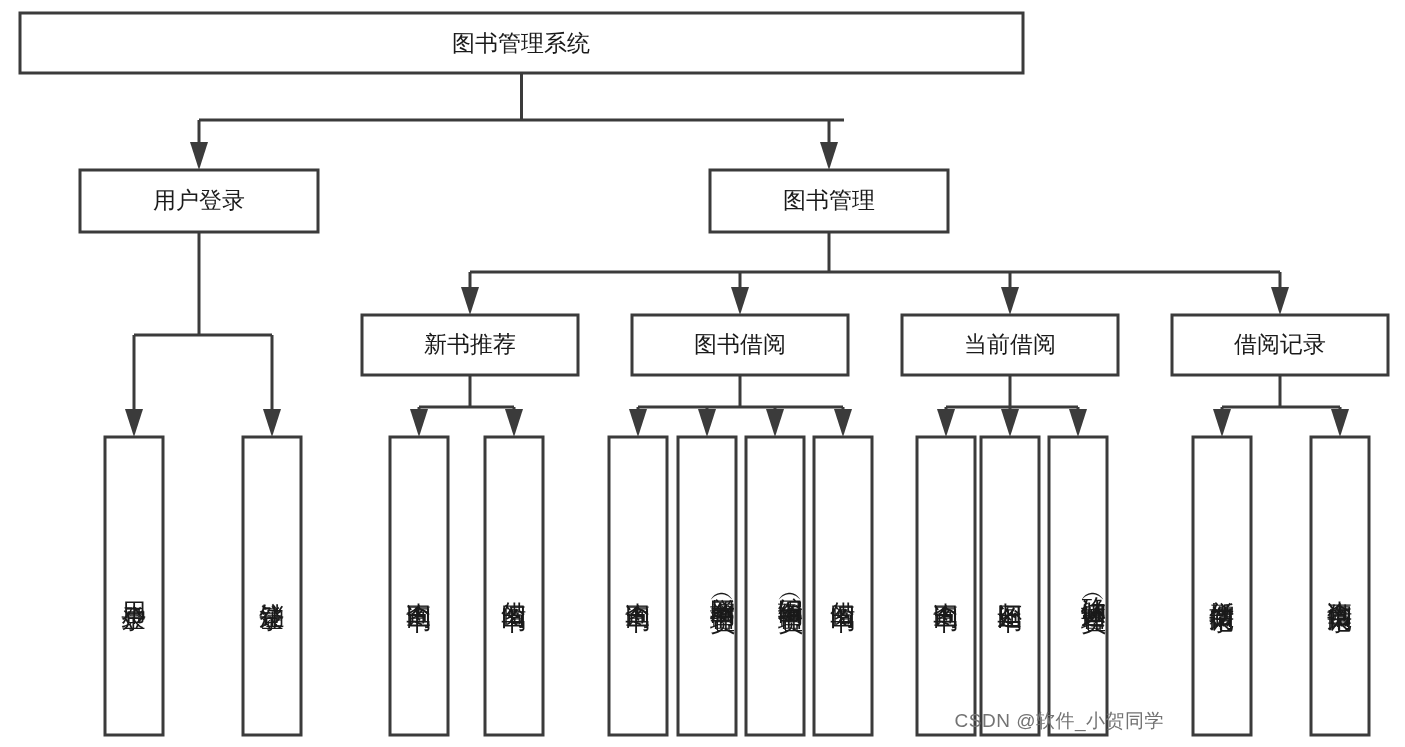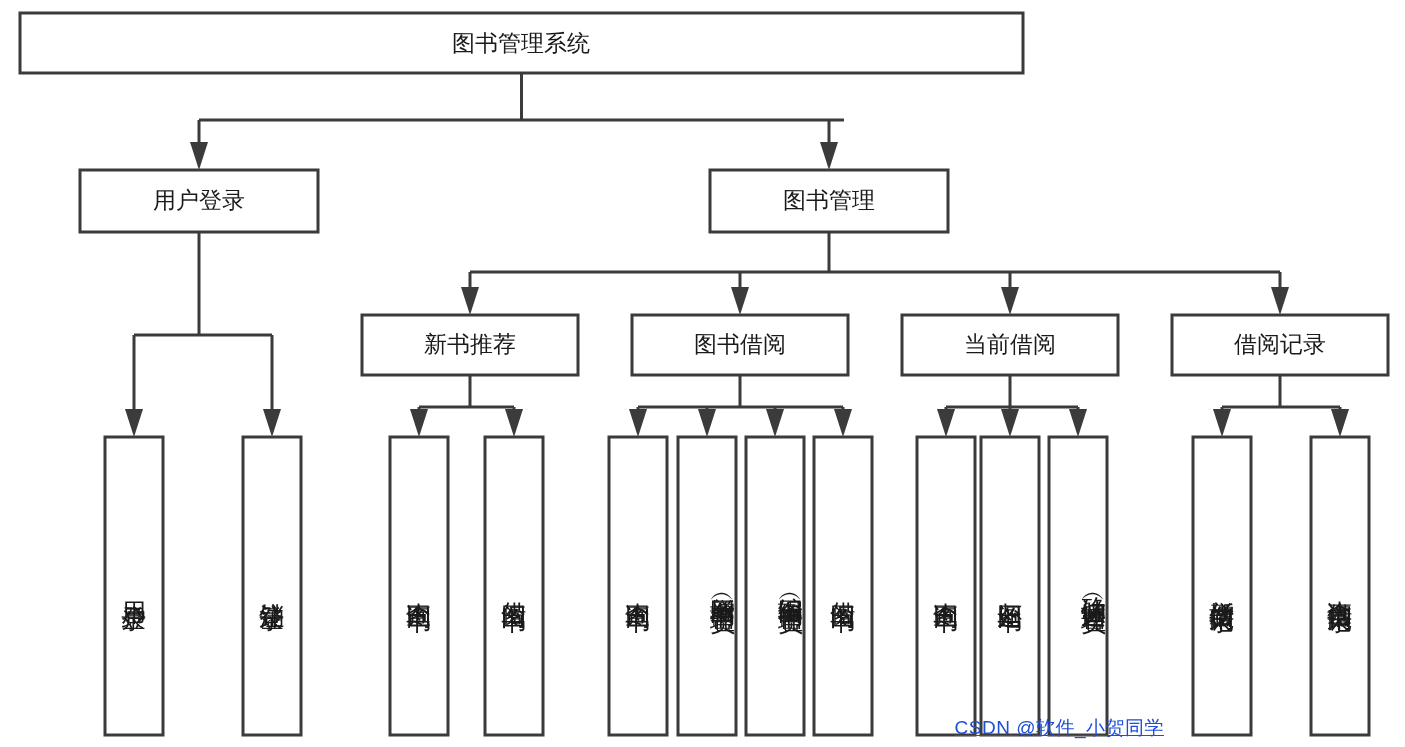--- a/index.html
+++ b/index.html
@@ -61,27 +61,26 @@
     text-align: center;
     letter-spacing: 2px;
     display: flex;
     align-items: center;
     justify-content: center;
     pointer-events: none;
   }
   .watermark {
     position: absolute;
     right: 8px;
-    bottom: 6px;
+    bottom: 13px;
     font-family: "Liberation Sans", sans-serif;
     font-size: 19px;
-    color: #1d4ed8;
+    color: #737373;
     white-space: nowrap;
     letter-spacing: 0.5px;
-    text-decoration: underline;
   }
 </style>
 </head>
 <body>
 
 <div id="diagram-root">
 
   <svg class="flow" viewBox="0 0 1405 747">
     <defs></defs>
 

